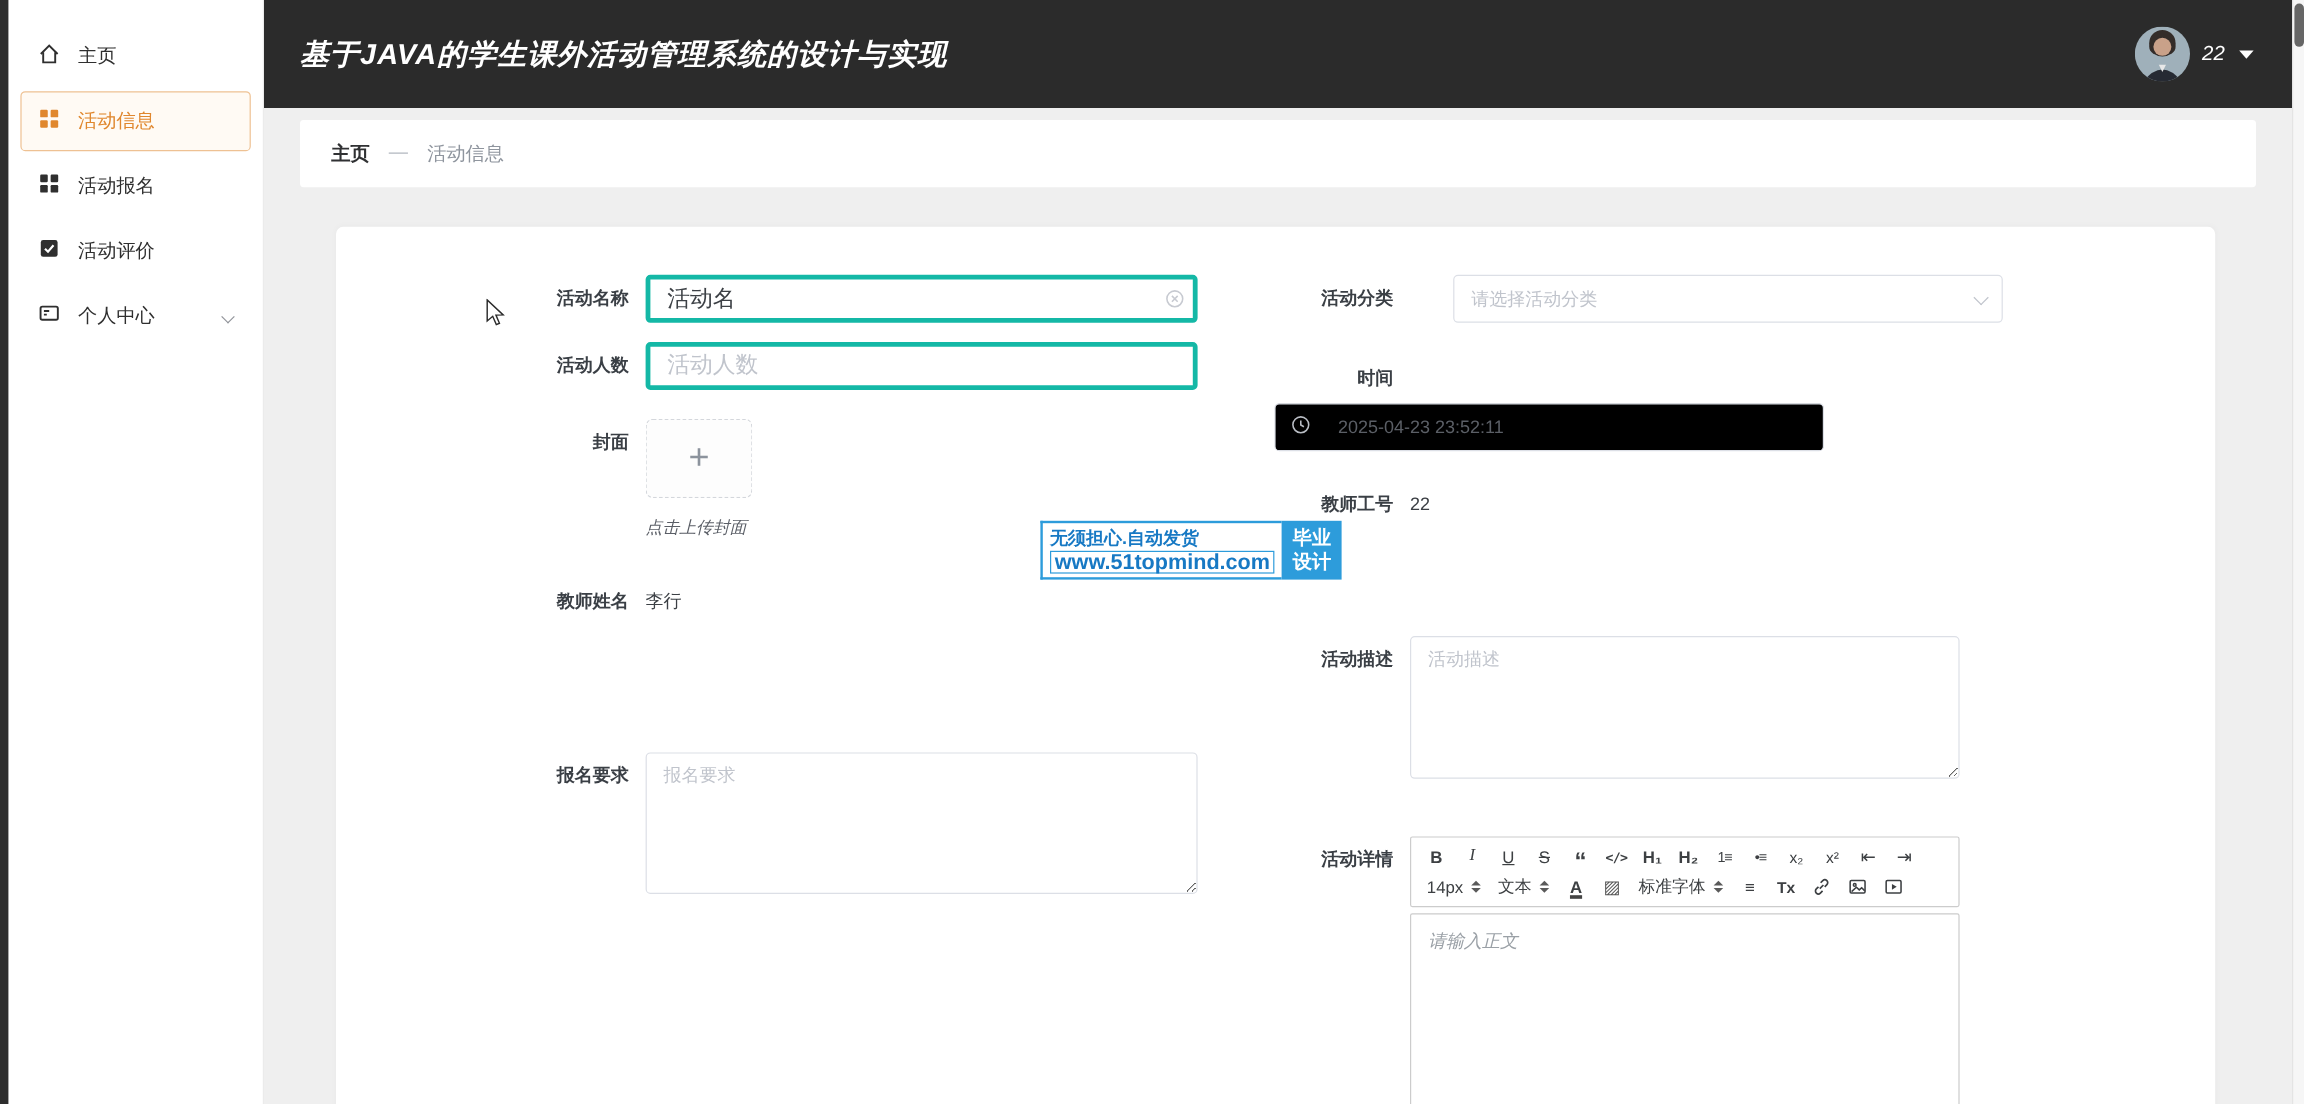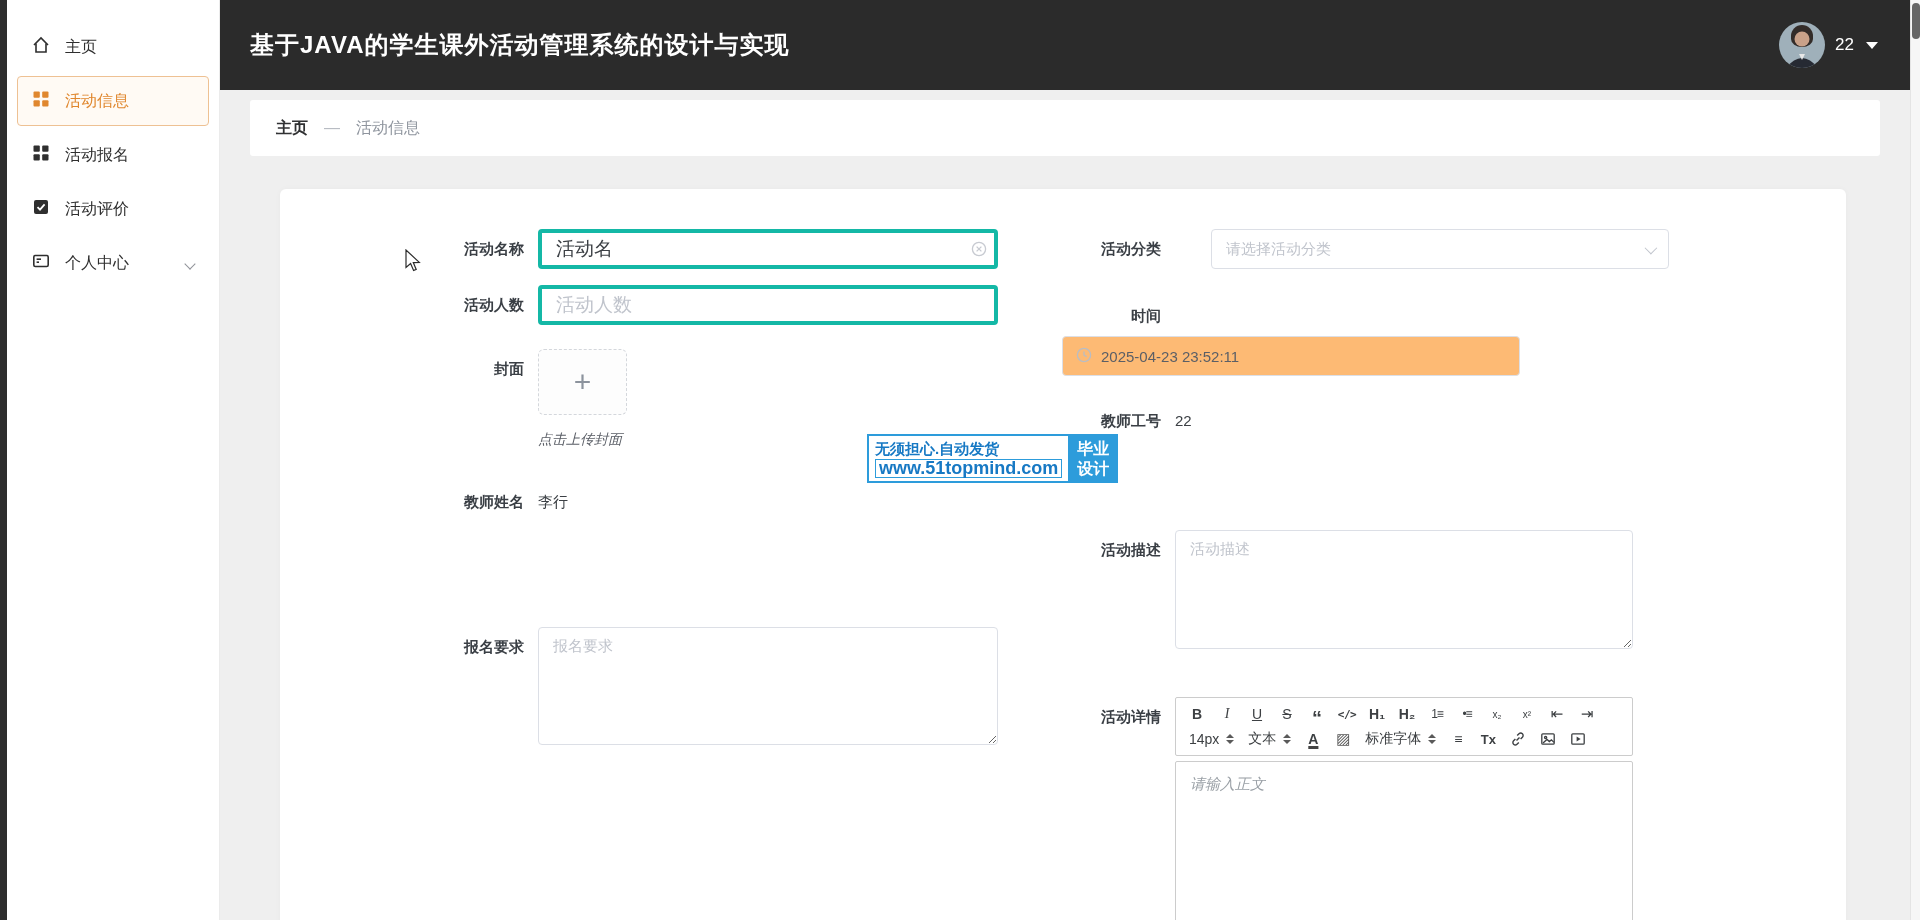--- a/index.html
+++ b/index.html
@@ -16,21 +16,21 @@
 
   
   .sidebar { position:absolute; left:7px; top:0; width:213px; height:100%; background:#ffffff; border-right:1px solid #ebebeb; z-index:20; }
   .side-list { padding-top:18px; }
   .side-item { display:flex; align-items:center; gap:14px; height:50px; margin:4px 10px; padding:0 13px; border:1px solid transparent; border-radius:4px; font-size:16px; color:#2f2f2f; cursor:pointer; position:relative; }
   .side-item svg { width:20px; height:20px; flex:none; }
   .side-item.active { color:#e0872e; border-color:#eec193; background:#fffaf4; }
   .side-chevron { position:absolute; right:14px; top:21px; width:8px; height:8px; border-right:1.5px solid #909399; border-bottom:1.5px solid #909399; transform:rotate(45deg); }
 
   
-  .header { position:absolute; left:220px; top:0; right:0; height:90px; background:#2b2b2b; display:flex; align-items:center; z-index:10; }
+  .header { position:absolute; left:220px; top:0; right:0; height:90px; background:#2b2b2b; display:flex; align-items:center; z-index:10;font-style:italic; }
   .header-title { margin-left:30px; color:#ffffff; font-size:24px; font-weight:700; letter-spacing:1px; }
   .header-user { margin-left:auto; margin-right:42px; display:flex; align-items:center; gap:10px; color:#ffffff; font-size:17px; cursor:pointer; }
   .avatar { width:46px; height:46px; border-radius:50%; overflow:hidden; flex:none; }
   .user-caret { width:0; height:0; border-left:6px solid transparent; border-right:6px solid transparent; border-top:7px solid #ffffff; margin-left:2px; }
 
   
   .main { position:absolute; left:220px; top:90px; right:10px; bottom:0; background:#efefef; overflow:hidden; }
   .breadcrumb-bar { margin:10px 30px 0 30px; height:56px; background:#ffffff; border-radius:3px; display:flex; align-items:center; padding:0 26px; font-size:16px; }
   .crumb-home { color:#303133; font-weight:700; cursor:pointer; }
   .crumb-sep { margin:0 16px; color:#b6bbc2; }
@@ -47,21 +47,21 @@
 
   .input-wrap { position:relative; width:460px; }
   .ctl-input { width:100%; height:40px; border:4px solid #14b8a6; border-radius:4px; padding:0 36px 0 14px; font-size:19px; color:#3c4045; background:#fff; outline:none; font-family:inherit; }
   .ctl-input.no-icon { padding-right:14px; }
   .ctl-input::placeholder, .ctl-textarea::placeholder { color:#c0c4cc; }
   .clear-icon { position:absolute; right:11px; top:12px; cursor:pointer; }
 
   .select-box { width:458px; height:40px; border:1px solid #dcdfe6; border-radius:4px; background:#fff; display:flex; align-items:center; padding:16px 14px; font-size:15px; color:#c0c4cc; cursor:pointer; }
   .select-box .chev { margin-left:auto; width:9px; height:9px; border-right:1.5px solid #c0c4cc; border-bottom:1.5px solid #c0c4cc; transform:rotate(45deg) translateY(-2px); }
 
-  .time-box { width:458px; height:40px; border:1px solid #dcdfe6; border-radius:4px; background:#fdba74; display:flex; align-items:center; gap:9px; padding:0 13px; font-size:15px; color:#5b5f66; cursor:text; }
+  .time-box { width:458px; height:40px; border:1px solid #dcdfe6; border-radius:4px; background:#000000; display:flex; align-items:center; gap:23px; padding:0 13px; font-size:15px; color:#5b5f66; cursor:text; }
 
   .upload-box { width:89px; height:66px; border:1px dashed #d4d7dc; border-radius:6px; background:#fdfdfd; display:flex; align-items:center; justify-content:center; cursor:pointer; }
   .upload-plus { font-size:30px; font-weight:300; color:#8c939d; line-height:1; }
   .upload-hint { margin-top:16px; font-size:14px; color:#5a5e66;font-style:italic; }
 
   .static-value { font-size:15px; color:#3c4045; line-height:34px; }
   .row-static .form-label { line-height:34px; }
 
   .ctl-textarea { width:460px; height:118px; border:1px solid #dcdfe6; border-radius:4px; padding:9px 14px; font-size:15px; color:#3c4045; font-family:inherit; resize:both; outline:none; background:#fff; }
   .ctl-textarea.w-right { width:458px; height:119px; }
@@ -71,21 +71,21 @@
   .ql-toolbar { border:1px solid #cccccc; border-radius:2px; background:#fff; padding:5px 8px; display:flex; flex-wrap:wrap; align-items:center; column-gap:4px; row-gap:3px; }
   .q-btn { display:inline-flex; align-items:center; justify-content:center; min-width:26px; height:22px; border:none; background:transparent; font-size:14px; color:#3d4043; cursor:pointer; font-family:inherit; padding:0 3px; }
   .q-bold { font-weight:800; }
   .q-italic { font-style:italic; font-family:"Liberation Serif","DejaVu Serif",serif; }
   .q-underline { text-decoration:underline; }
   .q-strike { text-decoration:line-through; }
   .q-quote { font-size:20px; font-weight:800; line-height:10px; padding-top:8px; }
   .q-code { font-size:11px; font-weight:700; letter-spacing:-0.5px; font-family:"DejaVu Sans Mono","Liberation Mono",monospace; }
   .q-h { font-weight:700; font-size:14px; }
   .q-list { font-size:12px; letter-spacing:-1px; }
-  .q-script { font-size:10px; }
+  .q-script { font-size:13px; }
   .q-indent { font-size:15px; }
   .q-color { text-decoration:underline; text-decoration-thickness:3px; text-decoration-color:#444; font-weight:700; }
   .q-bg { font-size:15px; color:#555; }
   .q-clean { font-size:13px; font-weight:600; }
   .q-select { display:inline-flex; align-items:center; gap:7px; height:22px; padding:0 5px; font-size:14px; color:#3d4043; cursor:pointer; }
   .carets { display:flex; flex-direction:column; gap:2px; }
   .c-up   { width:0; height:0; border-left:4px solid transparent; border-right:4px solid transparent; border-bottom:4px solid #5a5a5a; }
   .c-down { width:0; height:0; border-left:4px solid transparent; border-right:4px solid transparent; border-top:4px solid #5a5a5a; }
   .q-svg svg { width:16px; height:16px; display:block; }
 

